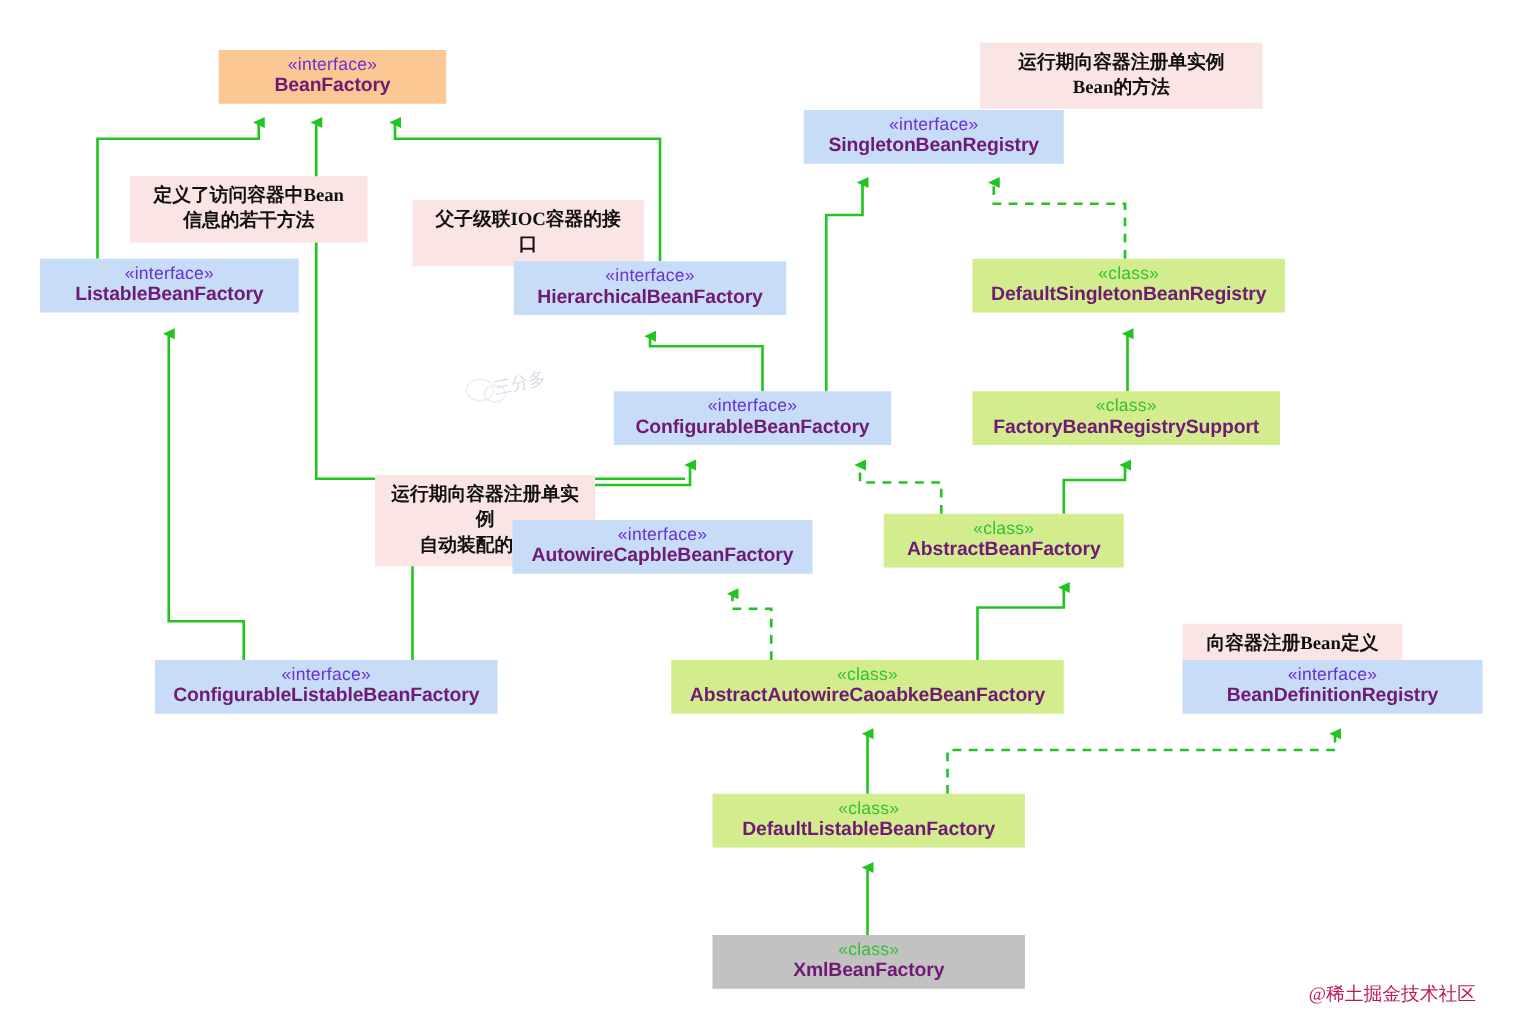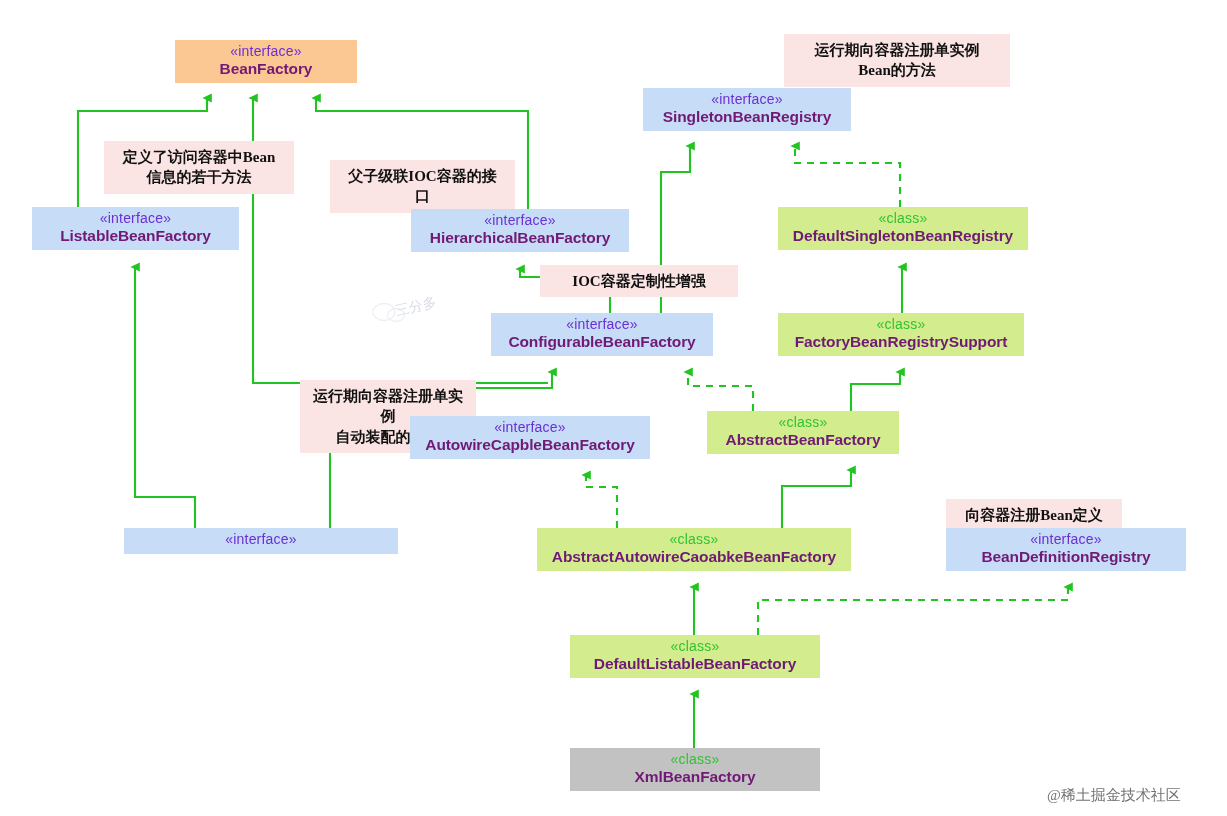--- a/index.html
+++ b/index.html
@@ -72,21 +72,21 @@
     font-weight: bold;
     text-align: center;
     line-height: 1.35;
     padding: 6px 12px;
     box-sizing: border-box;
     z-index: 2;
     white-space: pre-line;
   }
   .wm-brand {
     position: absolute;
-    color: #737373;
+    color: #be185d;
     font-size: 15px;
     font-family: "Liberation Serif", serif;
     z-index: 1;
     white-space: nowrap;
   }
   .wm-mid {
     position: absolute;
     color: #d7dce8;
     font-size: 14px;
     font-family: "Liberation Serif", serif;
@@ -152,21 +152,20 @@
 
       <path d="M 694,748 L 694,694" marker-end="url(#arw)"></path>
     </g>
   </svg>
 
   <div class="note" style="left:104px; top:141px; width:190px;">定义了访问容器中Bean
 信息的若干方法</div>
   <div class="note" style="left:330px; top:160px; width:185px;">父子级联IOC容器的接口</div>
   <div class="note" style="left:784px; top:34px; width:226px;">运行期向容器注册单实例
 Bean的方法</div>
-  <div class="note" style="left:540px; top:265px; width:198px;">IOC容器定制性增强</div>
   <div class="note" style="left:300px; top:380px; width:176px;">运行期向容器注册单实例
 自动装配的方法</div>
   <div class="note" style="left:946px; top:464px; width:176px;margin-top:35px;">向容器注册Bean定义</div>
 
   <div class="node root" style="left:175px; top:40px; width:182px;">
     <span class="stereo">«interface»</span>
     <span class="nm">BeanFactory</span>
   </div>
 
   <div class="node iface" style="left:32px; top:207px; width:207px;">
@@ -204,20 +203,21 @@
     <span class="nm">AutowireCapbleBeanFactory</span>
   </div>
 
   <div class="node klass" style="left:707px; top:411px; width:192px;">
     <span class="stereo">«class»</span>
     <span class="nm">AbstractBeanFactory</span>
   </div>
 
   <div class="node iface" style="left:124px; top:528px; width:274px;">
     <span class="stereo">«interface»</span>
+    <span class="nm">ConfigurableListableBeanFactory</span>
   </div>
 
   <div class="node klass" style="left:537px; top:528px; width:314px;">
     <span class="stereo">«class»</span>
     <span class="nm">AbstractAutowireCaoabkeBeanFactory</span>
   </div>
 
   <div class="node iface" style="left:946px; top:528px; width:240px;">
     <span class="stereo">«interface»</span>
     <span class="nm">BeanDefinitionRegistry</span>

